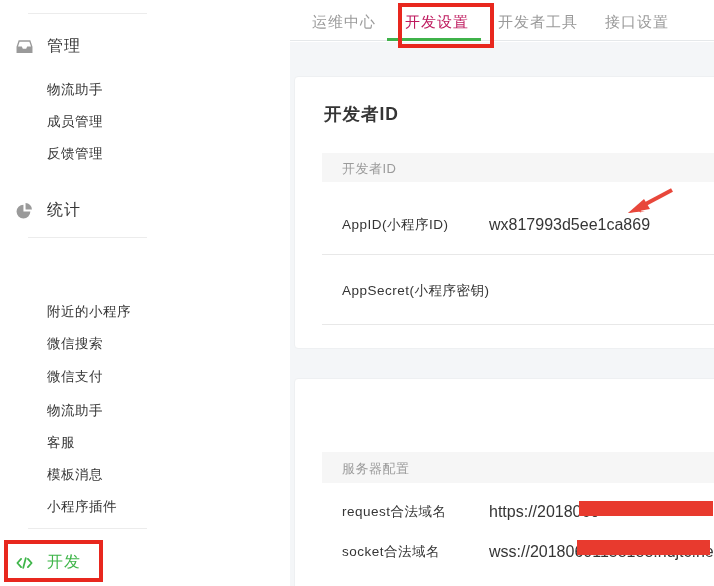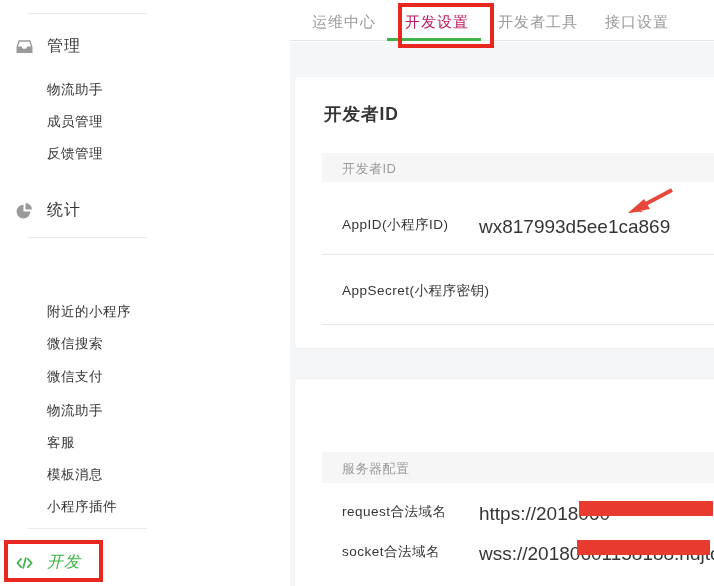--- a/index.html
+++ b/index.html
@@ -7,41 +7,41 @@
   body { font-family:"Liberation Sans","DejaVu Sans",sans-serif; background:#fff; }
   #page { position:relative; width:714px; height:586px; overflow:hidden; background:#fff; }
 
   
   .sidebar { position:absolute; left:0; top:0; width:290px; height:586px; background:#fff;padding-left:39px; }
   .side-divider { position:absolute; left:28px; width:119px; height:1px; background:#ececec; }
   .side-section { position:absolute; left:0; width:200px; height:24px; display:flex; align-items:center; cursor:pointer; }
   .side-section .sicon { position:absolute; left:16px; width:17px; height:17px; display:inline-flex; }
   .side-section .slabel { position:absolute; left:47px; font-size:16px; color:#353535; letter-spacing:1px; }
   .side-sub { position:absolute; left:47px; font-size:13.5px; color:#353535; letter-spacing:.5px; cursor:pointer; height:18px; line-height:18px; }
-  .green-text { color:#3eb549 !important;font-style:italic; }
+  .green-text { color:#3eb549 !important; }
   .red-box-dev { position:absolute; left:4px; top:540px; width:99px; height:42px; border:4px solid #e8271e; z-index:5; }
 
   
   .main { position:absolute; left:290px; top:0; width:424px; height:586px; background:#fff; }
   .tabbar { position:absolute; left:0; top:0; width:424px; height:41px; background:#fff; border-bottom:1px solid #e5e8ea; }
   .tab { position:absolute; top:13px; font-size:15px; color:#9a9a9a; letter-spacing:1px; cursor:pointer; }
   .tab.active { color:#be185d; }
   .tab-underline { position:absolute; left:97px; top:38px; width:94px; height:3px; background:#3fb24a; }
   .red-box-tab { position:absolute; left:108px; top:3px; width:96px; height:45px; border:4px solid #e8271e; z-index:6; }
 
   .content { position:absolute; left:0; top:42px; width:424px; height:544px; background:#f4f6f8; }
 
   .card { position:absolute; left:4px; width:430px; background:#fff; border-radius:4px; border:1px solid #eef0f2; }
   .card1 { top:34px; height:273px; }
   .card2 { top:336px; height:260px; }
   .card-title { position:absolute; left:29px; font-size:17.5px; color:#353535; letter-spacing:1px; }
   .table-head { position:absolute; left:27px; right:-2px; height:29px; background:#f6f6f6; line-height:29px; }
   .table-head span { margin-left:20px; font-size:13px; color:#9b9b9b; letter-spacing:.5px; }
   .row-label { position:absolute; left:47px; font-size:13.5px; color:#353535; letter-spacing:.5px; }
-  .row-value { position:absolute; left:184px; font-size:19px; color:#353535; }
+  .row-value { position:absolute; left:194px; font-size:16px; color:#353535; }
   .row-divider { position:absolute; left:27px; right:-2px; height:1px; background:#e8e8e8; }
 
   .redact-bar { position:absolute; height:15px; background:#e83a2e; z-index:4; }
 
   .arrow-annotation { position:absolute; left:628px; top:182px; width:54px; height:32px; z-index:6; }
 </style>
 </head>
 <body>
 
 <div id="page">

